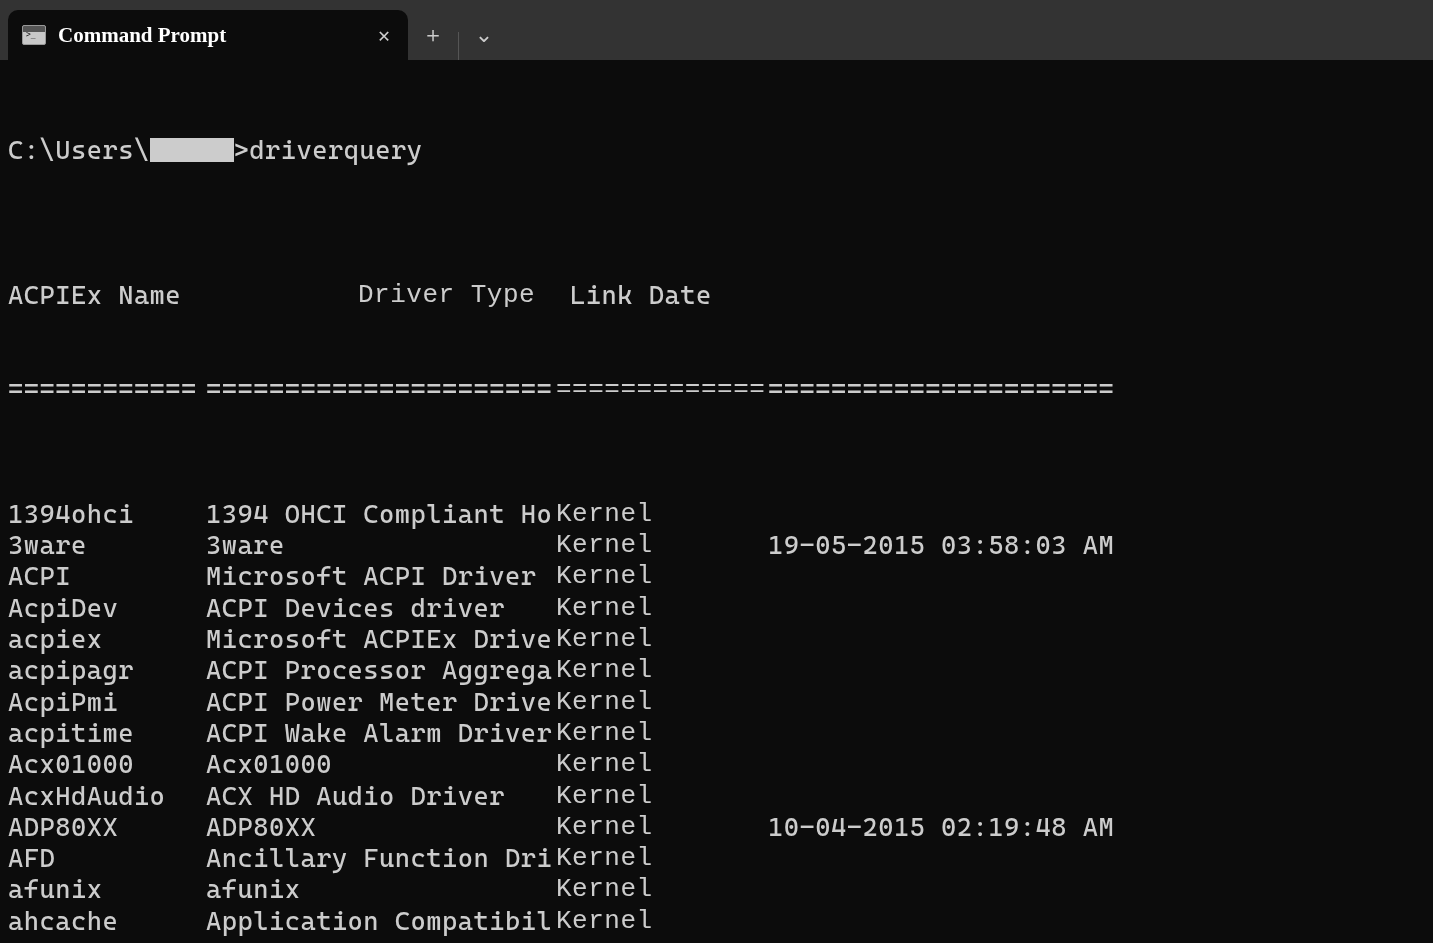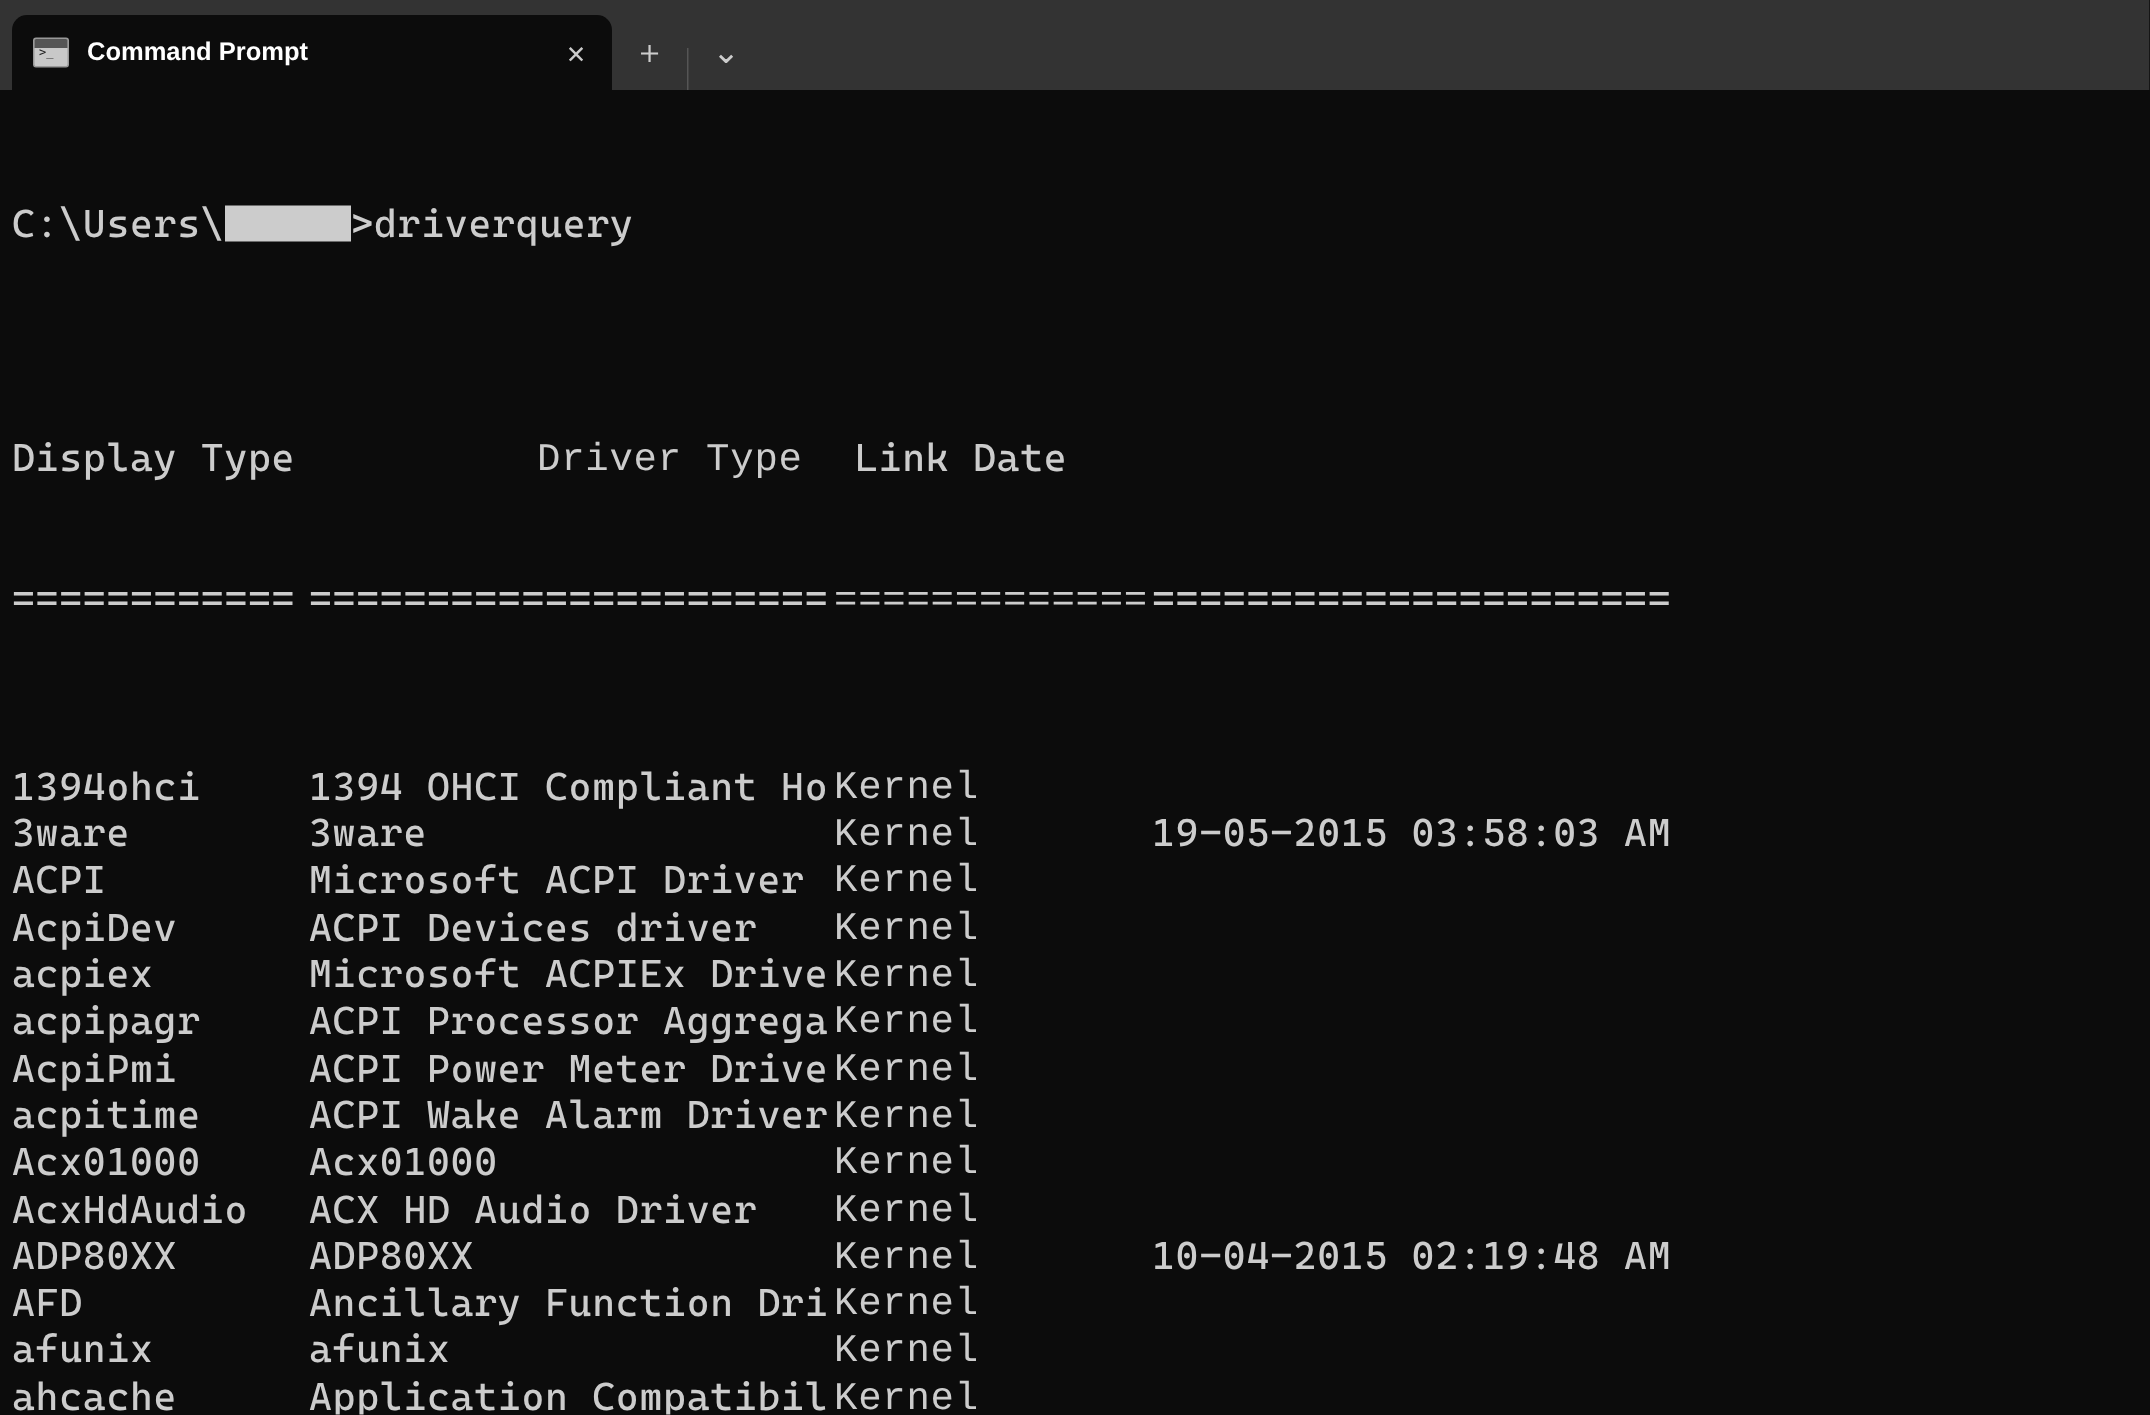--- a/index.html
+++ b/index.html
@@ -64,22 +64,22 @@
     top: 5px;
     left: 3px;
     font-size: 8px;
     color: #222;
     font-family: monospace;
     line-height: 8px;
   }
 
   .tab-title {
     color: #ffffff;
-    font-family: Liberation Sans, sans-serif;
-    font-size: 17px;
+    font-family: Liberation Serif, serif;
+    font-size: 21px;
     font-weight: 600;
     flex: 1;
     white-space: nowrap;
     overflow: hidden;
   }
 
   .tab-close {
     color: #cccccc;
     font-size: 20px;
     width: 28px;
@@ -116,21 +116,21 @@
     padding: 12px 8px 0 8px;
     font-size: 26px;
     line-height: 31.3px;
     letter-spacing: 0.5px;
     white-space: pre;
     color: #cccccc;
     font-weight: 500;
   }
 
   .prompt-line {
-    margin-bottom: 31px; 
+    margin-bottom: 20px; 
   }
 
   .redact {
     display: inline-block;
     width: 84px;
     height: 24px;
     background: #cccccc;
     vertical-align: middle;
     margin-top: -4px;
   }
@@ -154,21 +154,21 @@
   </div>
   <div class="titlebar-btn">＋</div>
   <div class="titlebar-sep"></div>
   <div class="titlebar-btn">⌄</div>
 </div>
 
 <div class="terminal">
   <div class="prompt-line"><span>C:\Users\</span><span class="redact"></span><span>&gt;</span><span>driverquery</span></div>
 
   <div class="row">
-    <span class="col-display">Display Type</span>
+    <span class="col-display">ACPIEx Name</span>
     <span class="col-type">Driver Type</span>
     <span class="col-link">Link Date</span>
   </div>
   <div class="row">
     <span class="col-module">============</span>
     <span class="col-display">======================</span>
     <span class="col-type">=============</span>
     <span class="col-link">======================</span>
   </div>
 

